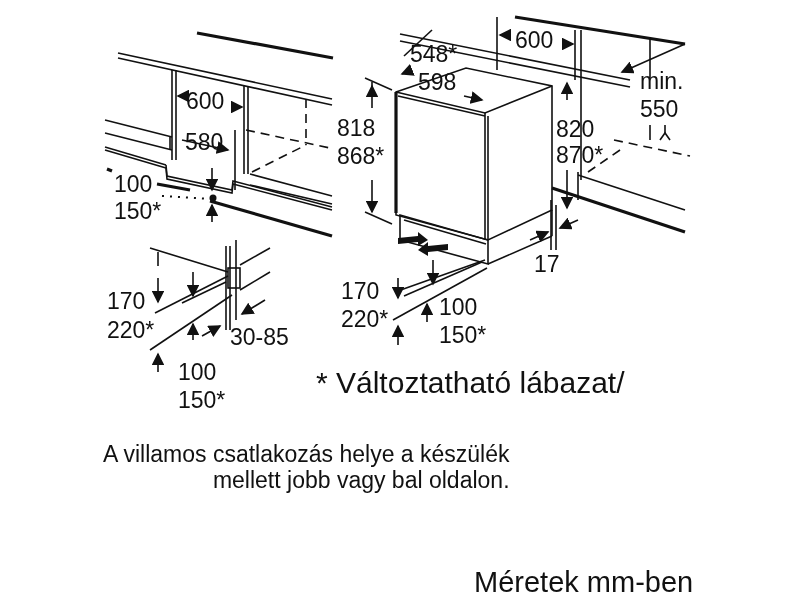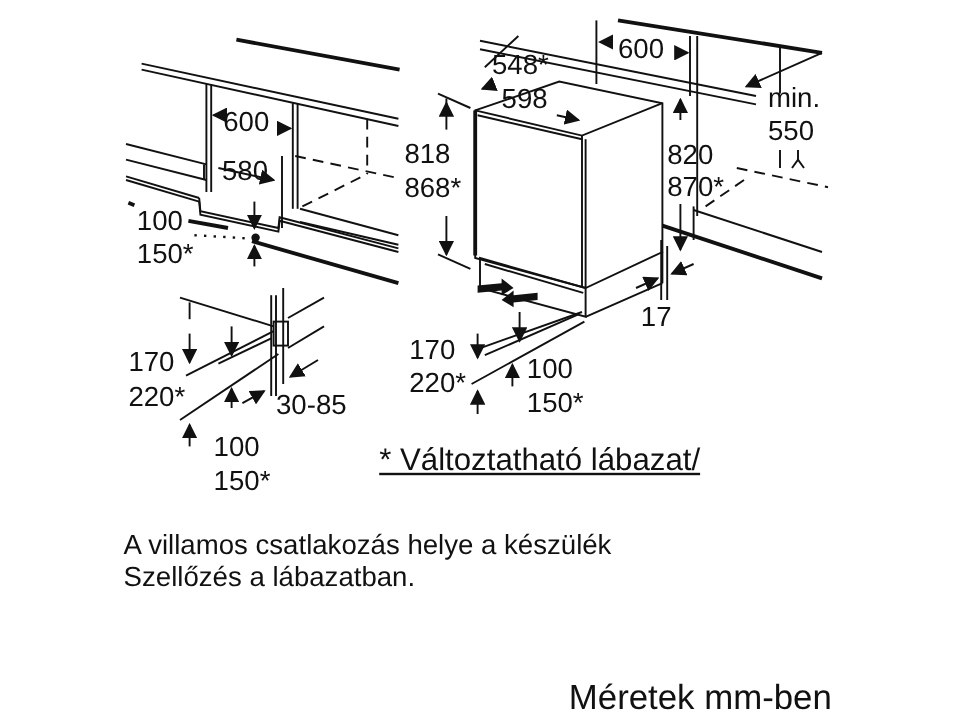--- a/index.html
+++ b/index.html
@@ -1,21 +1,21 @@
 <!DOCTYPE html>
 <html><head>
   <meta charset="utf-8">
   <style>
     html, body { margin: 0; padding: 0; background: #ffffff; }
     body { width: 800px; height: 600px; position: relative; overflow: hidden; }
     #canvas { position: absolute; left: 0; top: 0; }
     .dim { font-family: "Liberation Sans", sans-serif; font-size: 23px; fill: #111; }
     .txt { position: absolute; font-family: "Liberation Sans", sans-serif; color: #111; white-space: nowrap; }
-    .note { font-size: 26px; line-height: 26px; left: 316px; top: 370px; text-decoration: underline; }
-    .note2 { font-size: 23px; line-height: 26px; left: 103px; top: 441px; }
+    .note { font-size: 30px; line-height: 26px; left: 316px; top: 370px; }
+    .note2 { font-size: 23px; line-height: 26px; left: 103px; top: 441px; text-align: right; }
     .units { font-size: 29px; left: 474px; top: 566px; }
     .ln { stroke: #111; stroke-width: 1.6; fill: none; }
     .lnb { stroke: #111; stroke-width: 3.2; fill: none; }
     .dash { stroke: #111; stroke-width: 1.6; fill: none; stroke-dasharray: 9 6; }
     .dot { stroke: #111; stroke-width: 2; fill: none; stroke-dasharray: 2 6; }
     .arr { fill: #111; }
   </style>
 </head>
 <body>
 
@@ -167,16 +167,16 @@
     <text class="dim" x="439" y="343">150*</text>
   </g>
 </svg>
 
 <div class="txt note">
   <div>* Változtatható lábazat/</div>
 </div>
 
 <div class="txt note2">
   <div>A villamos csatlakozás helye a készülék</div>
-  <div>Szellőzés a lábazatban.</div>
+  <div>mellett jobb vagy bal oldalon.</div>
 </div>
 
 <div class="txt units">Méretek mm-ben</div>
 
 </body></html>

